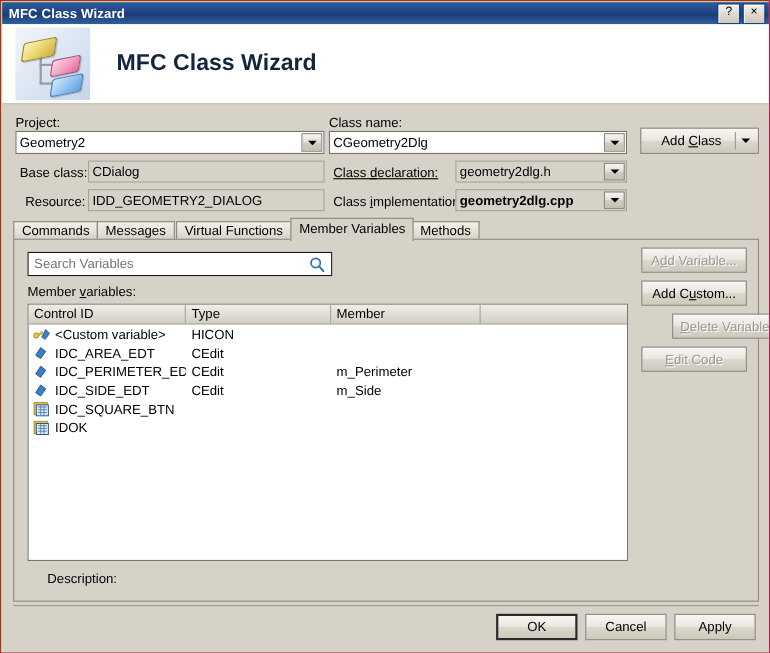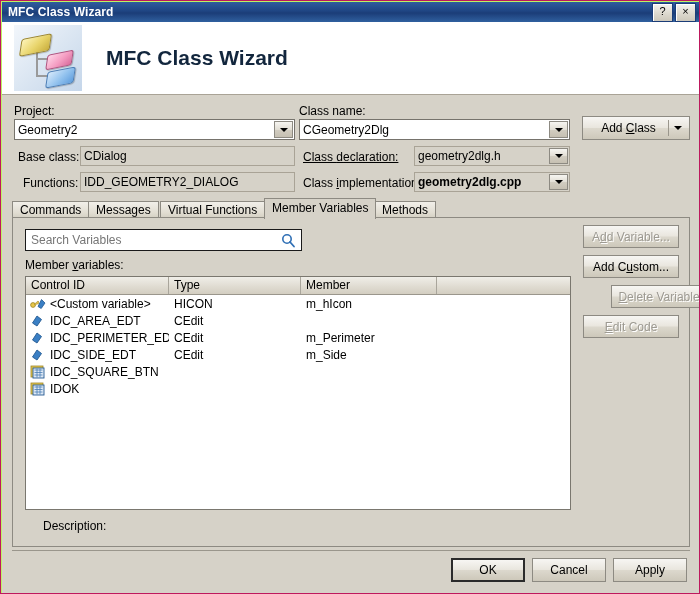--- a/index.html
+++ b/index.html
@@ -364,21 +364,21 @@
     <div class="combo" style="left:12px; top:24px; width:281px; height:21px;">
       <span class="val">Geometry2</span>
       <span class="combo-arrow">
           <span class="arrow-dn"></span>
         </span>
     </div>
 
     <div class="lbl" style="left:16px; top:55px;">Base class:</div>
     <div class="field readonly" style="left:78px; top:51px; width:215px; height:20px;">CDialog</div>
 
-    <div class="lbl" style="left:21px; top:81px;">Functions:</div>
+    <div class="lbl" style="left:21px; top:81px;">Resource:</div>
     <div class="field readonly" style="left:78px; top:77px; width:215px; height:20px;">IDD_GEOMETRY2_DIALOG</div>
 
     <div class="lbl" style="left:297px; top:9px;">Class name:</div>
     <div class="combo" style="left:297px; top:24px; width:271px; height:21px;">
       <span class="val">CGeometry2Dlg</span>
       <span class="combo-arrow">
           <span class="arrow-dn"></span>
         </span>
     </div>
 
@@ -442,21 +442,20 @@
               <span class="row-icon">
                 <svg width="16" height="14" viewBox="0 0 16 14">
                   <circle cx="3" cy="8" r="2.4" fill="#e8c64a" stroke="#9c8529" stroke-width="0.8"></circle>
                   <path d="M4.6 7 L8 4 L9 5 L8.2 5.8 L8.8 6.4 L8 7.2 L7.2 6.6 L5.4 8.2 Z" fill="#e8c64a" stroke="#9c8529" stroke-width="0.6"></path>
                   <path d="M8 9.5 L11.5 2.5 L15 6 L11.2 11.5 Z" fill="#3a7fc4" stroke="#245a92" stroke-width="0.8"></path>
                 </svg>
               </span>
               <span>&lt;Custom variable&gt;</span>
             </div>
             <div class="cell c1">HICON</div>
-            <div class="cell c2">m_hIcon</div>
           </div>
 
           <div class="row">
             <div class="cell c0">
               <span class="row-icon">
                 <svg width="16" height="14" viewBox="0 0 16 14">
                   <path d="M2.5 9 L7 2 L11.5 5.5 L7 12 Z" fill="#3a7fc4" stroke="#245a92" stroke-width="0.9"></path>
                 </svg>
               </span>
               <span>IDC_AREA_EDT</span>

